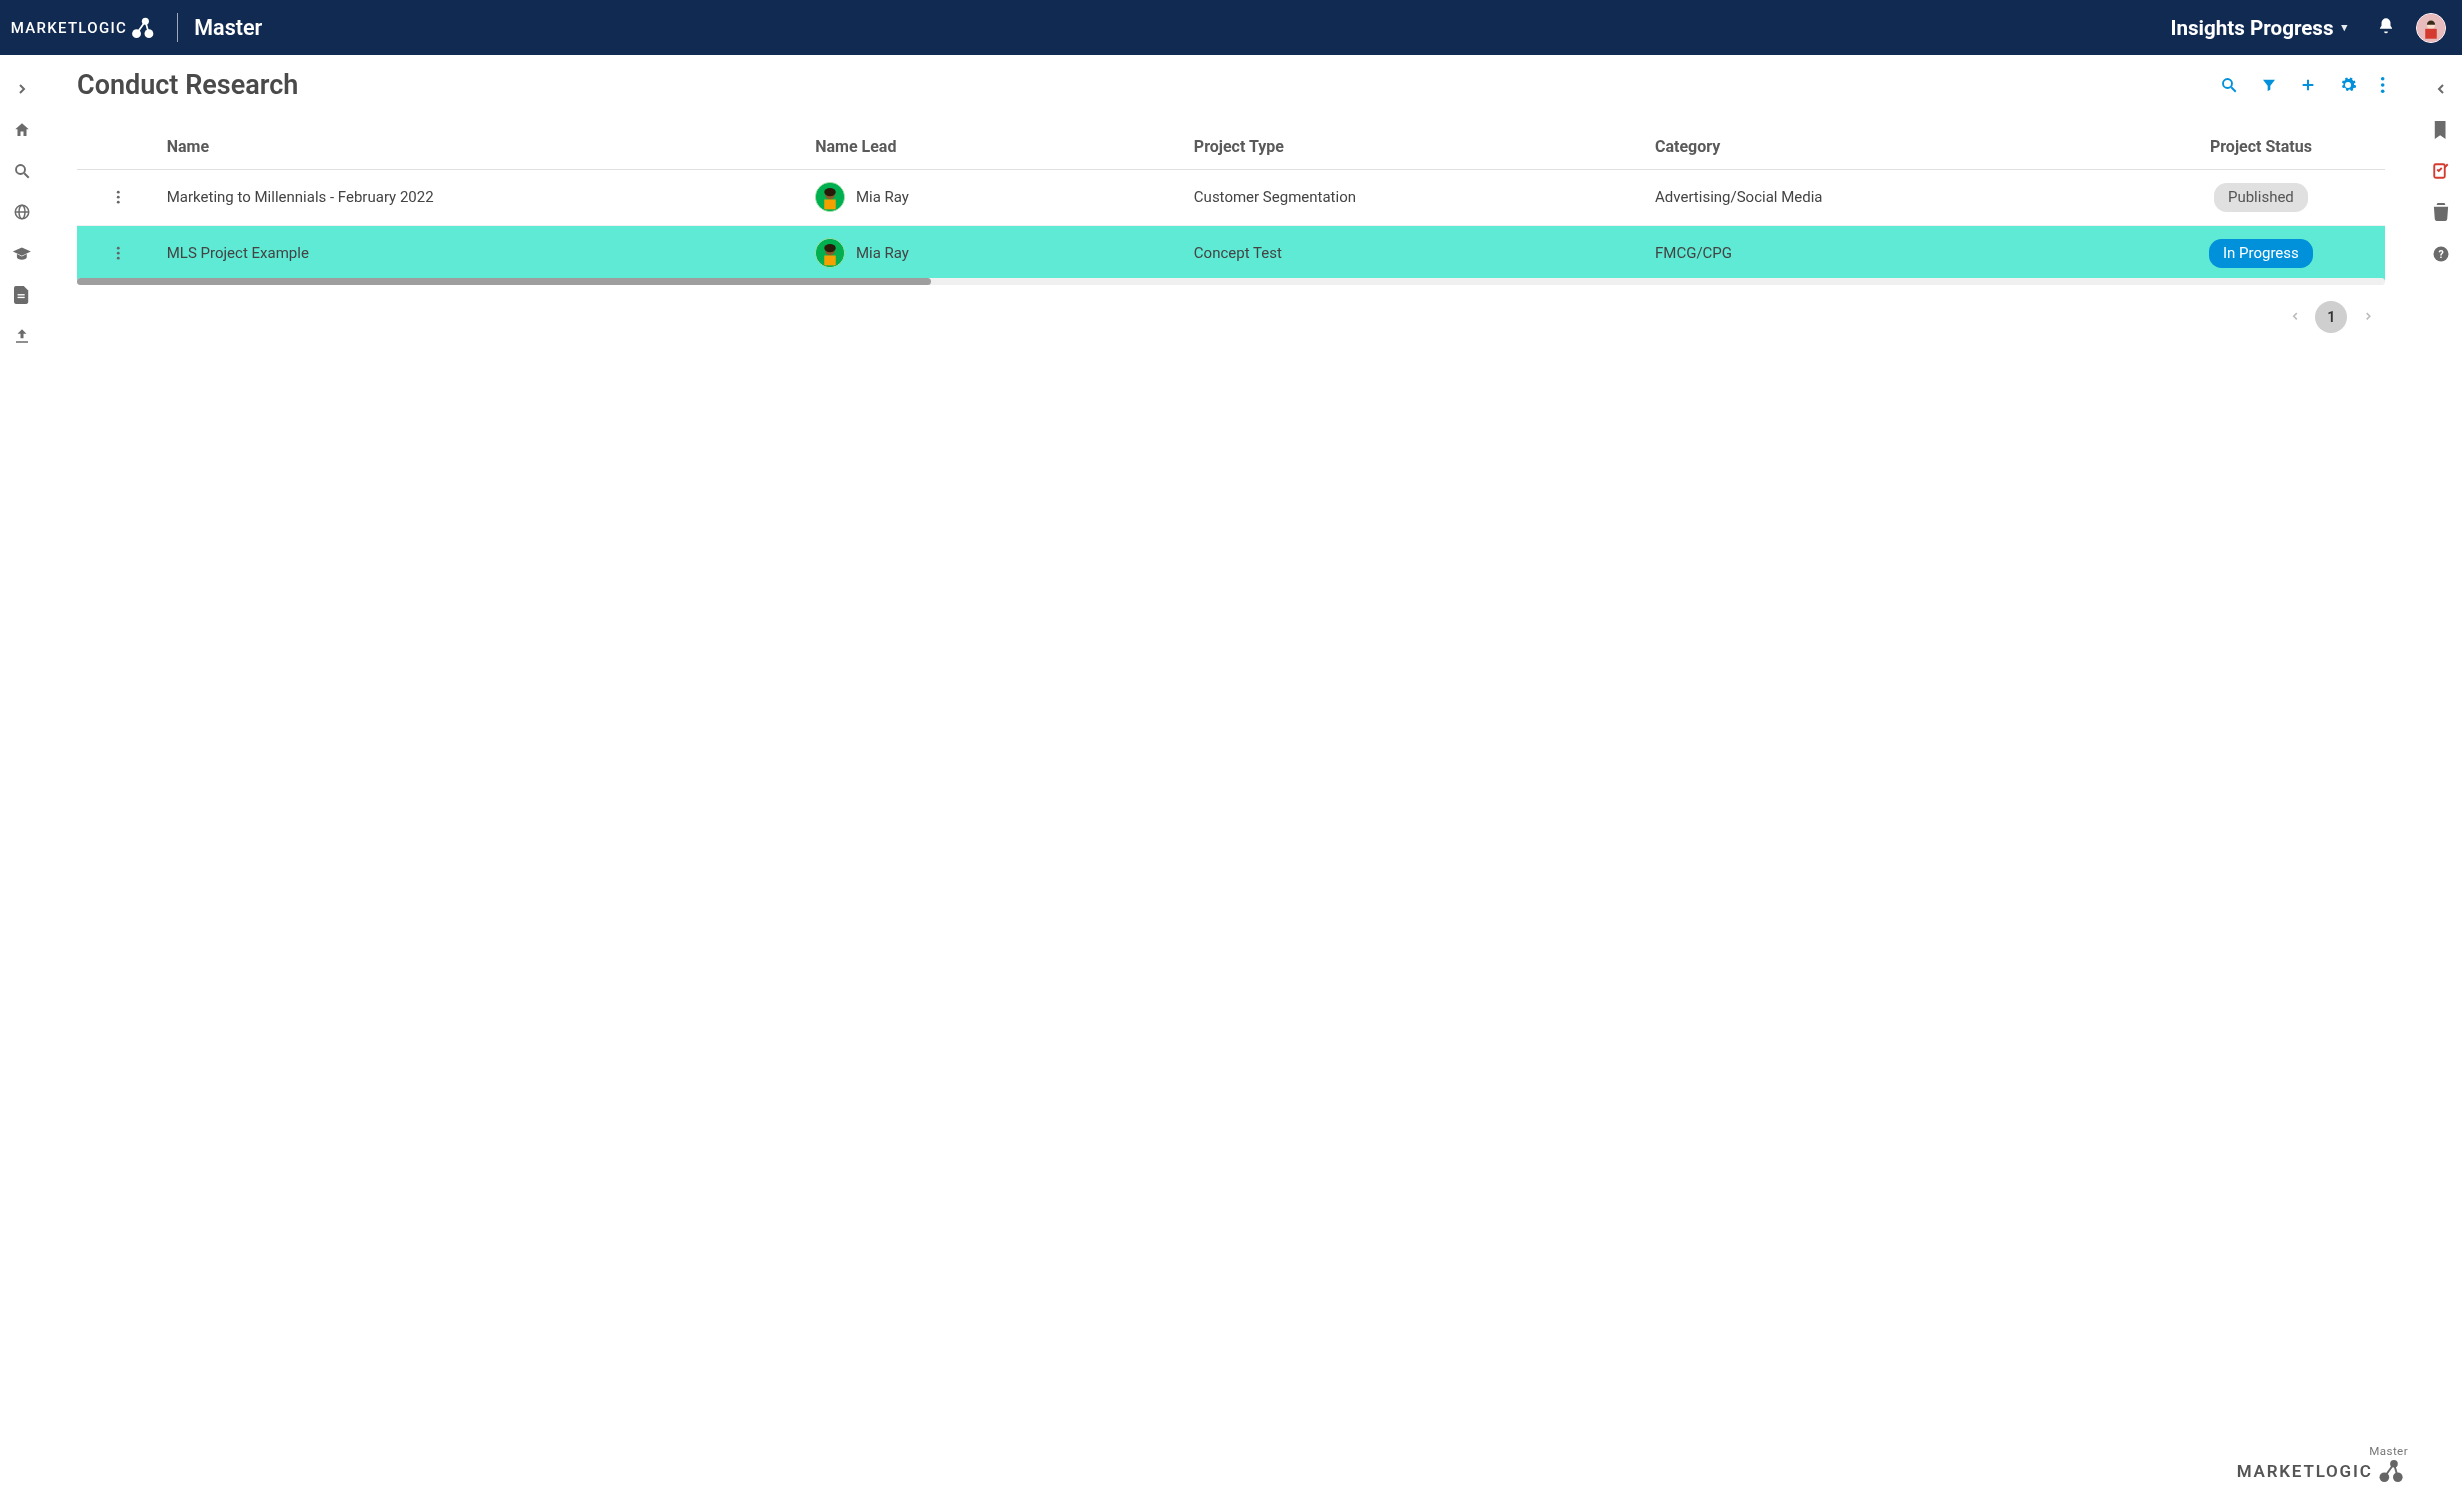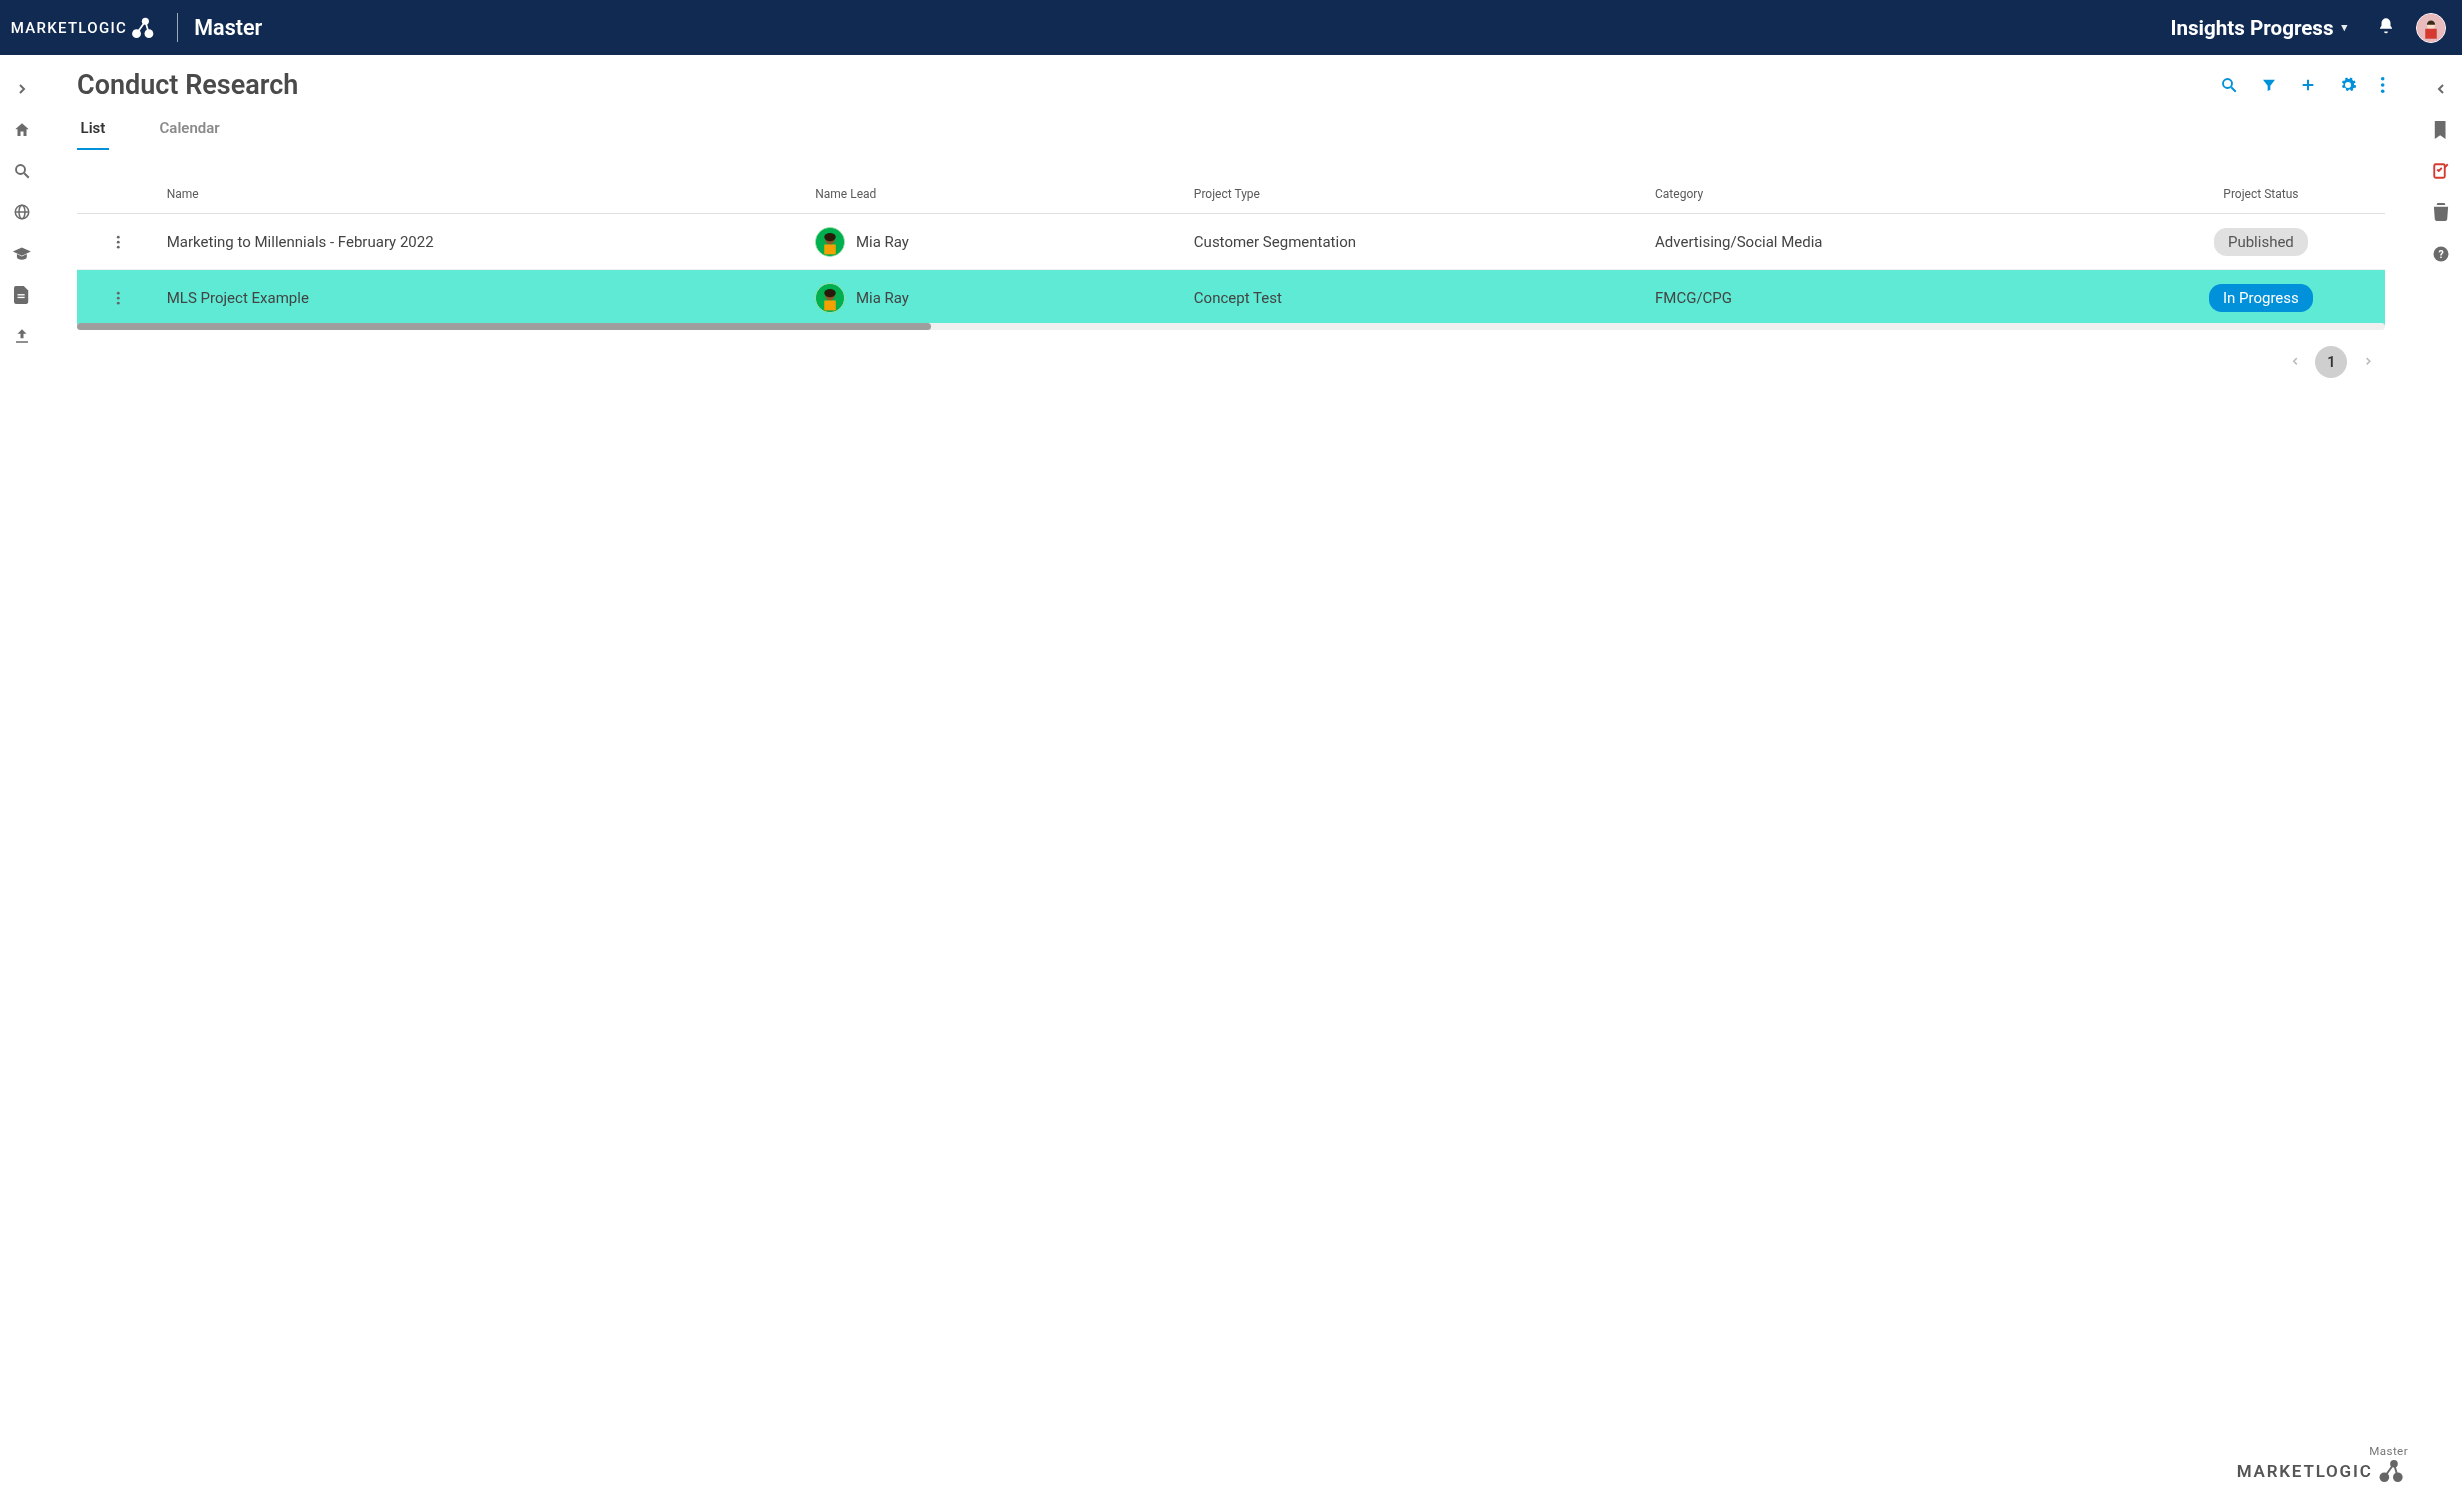--- a/index.html
+++ b/index.html
@@ -151,22 +151,22 @@
 .table-wrap {
   margin-top: 27px;
 }
 table {
   width: 100%;
   border-collapse: collapse;
   table-layout: fixed;
 }
 thead th {
   text-align: left;
-  font-size: 12px;
-  font-weight: 400;
+  font-size: 16px;
+  font-weight: 700;
   color: #5a5a5a;
   padding: 9px 7.2px 12.5px 7.2px;
   border-bottom: 0.9px solid #e0e0e0;
 }
 tbody tr {
   border-bottom: 0.9px solid #f0f0f0;
 }
 tbody tr:hover, tbody tr.hovered {
   background: #5eead4;
 }
@@ -400,24 +400,20 @@
           <div class="tool">
             <svg width="5.4" height="18" viewBox="0 0 6 20" fill="currentColor">
                 <circle cx="3" cy="3" r="2"></circle>
                 <circle cx="3" cy="10" r="2"></circle>
                 <circle cx="3" cy="17" r="2"></circle>
               </svg>
           </div>
         </div>
       </div>
 
-      <div class="tabs">
-        <div class="tab active">List</div>
-        <div class="tab">Calendar</div>
-      </div>
 
       <div class="table-wrap">
         <table>
           <colgroup>
             <col class="c-menu">
               <col class="c-name">
               <col class="c-lead">
               <col class="c-type">
               <col class="c-cat">
               <col class="c-status">

